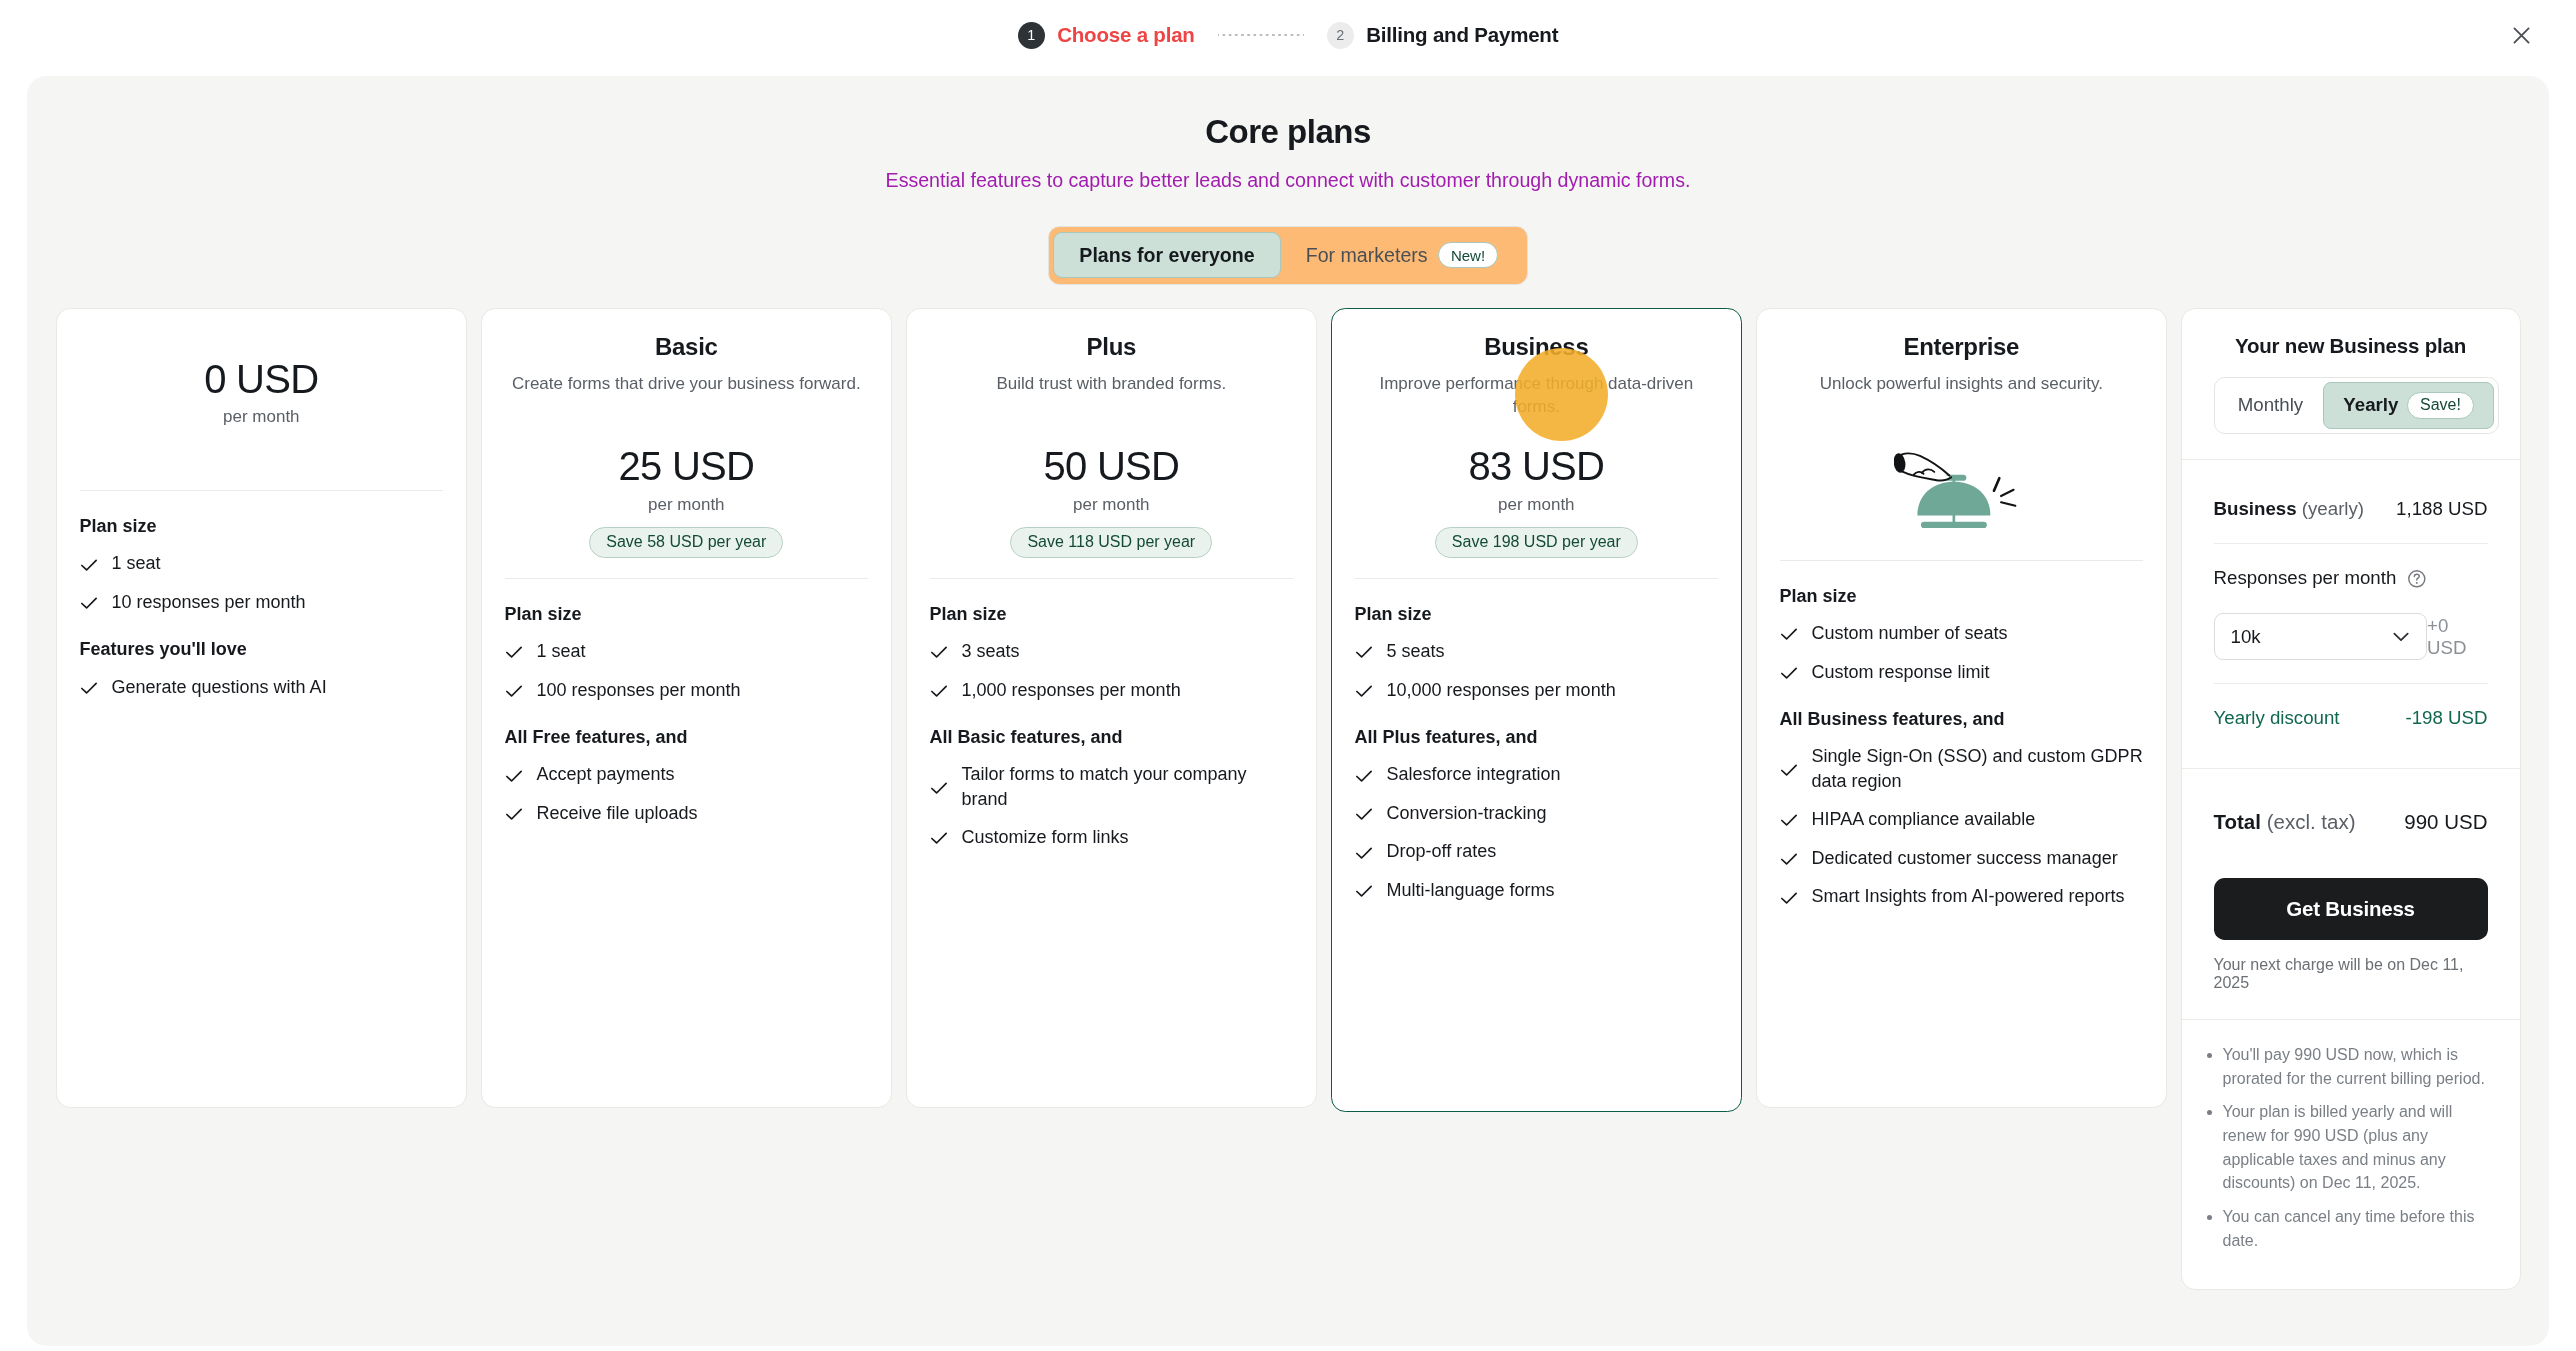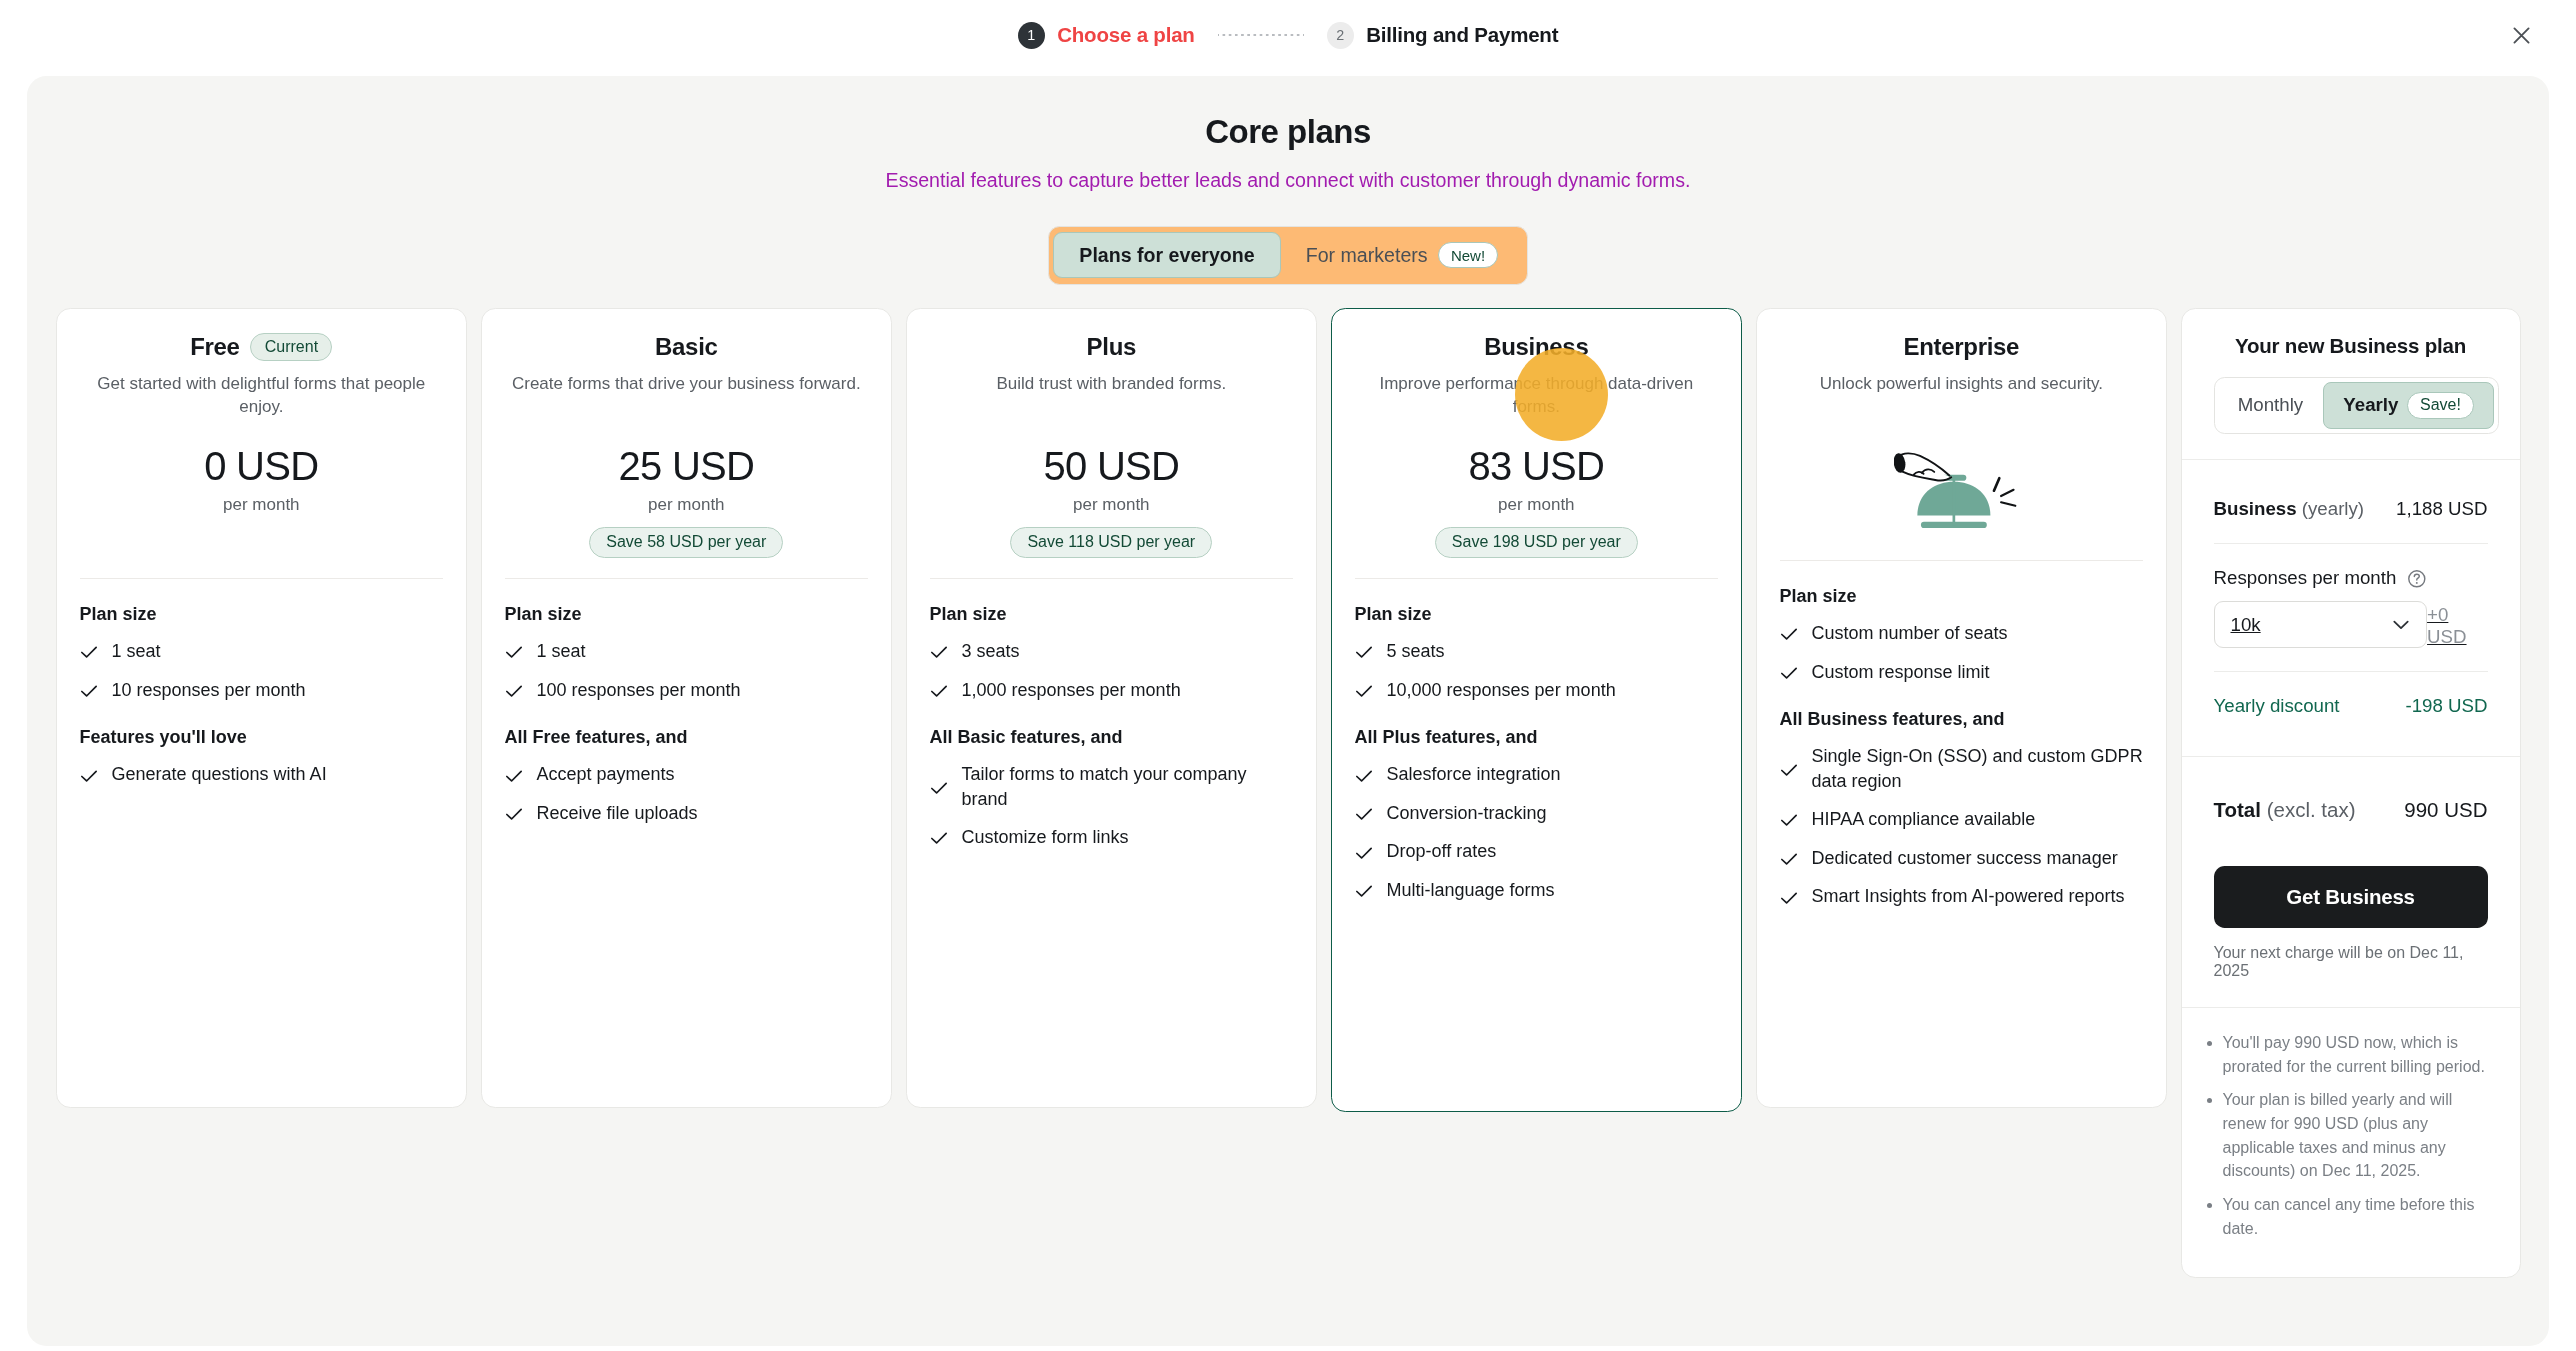--- a/index.html
+++ b/index.html
@@ -201,23 +201,22 @@
   .sum-row .lbl b { font-weight: 700; }
   .sum-row .lbl span.muted { color: #5a5f65; }
   .sum-row .val { font-size: 18.7px; }
   .inner-sep { height: 0.9px; background: #ececea; }
   .resp-block { padding: 23px 0 23px 0; }
   .resp-label {
     display: flex; align-items: center; gap: 10.7px;
     font-size: 18.7px; color: #16191d;
   }
   .resp-controls {
-    display: flex; align-items: flex-end; justify-content: space-between;
-    margin-top: 12px;
-    text-decoration: underline;
+    display: flex; align-items: center; justify-content: space-between;
+    margin-top: 24px;
   }
   .select {
     width: 230px; height: 47px;
     border: 0.9px solid #dcdcd9; border-radius: 9px;
     background: #ffffff; cursor: pointer;
     display: flex; align-items: center; justify-content: space-between;
     padding: 0 16px;
     font-size: 18.7px; color: #16191d;
     font-family: inherit;
   }
@@ -295,27 +294,20 @@
       <button class="aud-btn inactive">
         <span>For marketers</span>
         <span class="chip-new">New!</span>
       </button>
     </div>
   </div>
 
   <div class="cards-row">
 
     <div class="plan-card">
-      <div class="plan-head">
-        <div class="plan-title-row">
-          <span class="plan-title">Free</span>
-          <span class="chip-current">Current</span>
-        </div>
-        <div class="plan-desc">Get started with delightful forms that people enjoy.</div>
-      </div>
       <div class="price-block">
         <div class="price">0 USD</div>
         <div class="price-period">per month</div>
       </div>
       <div class="divider"></div>
       <div class="feat-heading">Plan size</div>
       <ul class="feat-list">
         <li class="feat-item">
           <svg class="check" width="18" height="14.3" viewBox="0 0 20 16">
               <path d="M2 8.4 L7.3 13.4 L18 2.6" stroke="#16191d" stroke-width="1.9" fill="none" stroke-linecap="round" stroke-linejoin="round"></path>

